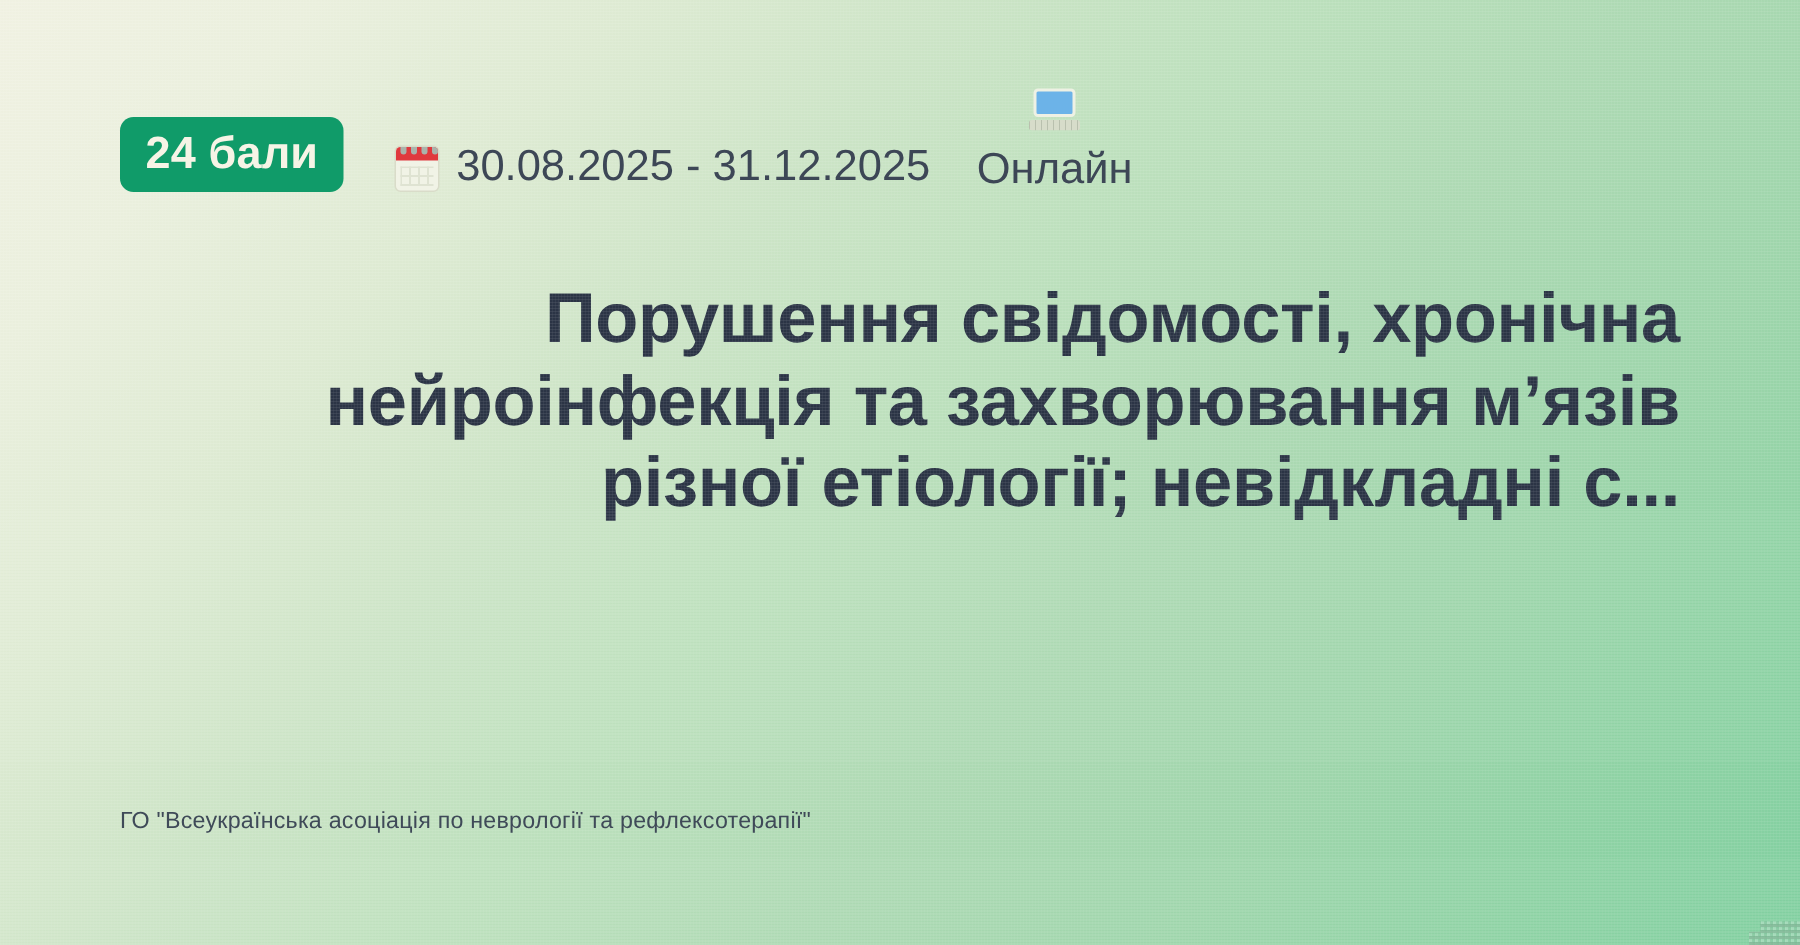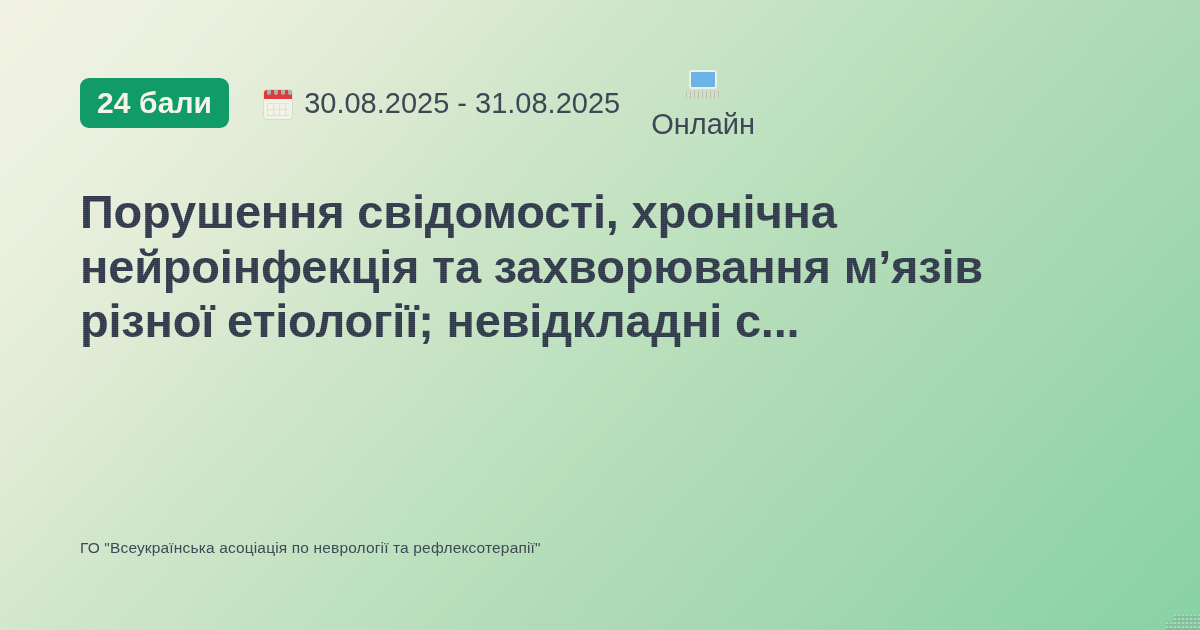--- a/index.html
+++ b/index.html
@@ -60,21 +60,21 @@
       repeating-linear-gradient(0deg, rgba(120,130,125,.85) 0 2px, rgba(0,0,0,0) 2px 4px),
       repeating-linear-gradient(90deg, rgba(255,255,255,.75) 0 2px, rgba(0,0,0,0) 2px 4px);
     background-color: rgba(150,160,152,.45);
     clip-path: polygon(0 60%, 22% 60%, 22% 28%, 100% 28%, 100% 100%, 0 100%);
   }
 
   
   .meta-row {
     position: relative;
     display: flex;
-    align-items: center;
+    align-items: flex-end;
     height: 50px;
   }
 
   .badge {
     display: inline-flex;
     align-items: center;
     justify-content: center;
     height: 50px;
     padding: 0 17px;
     border-radius: 9px;
@@ -175,20 +175,21 @@
   .title {
     margin: 0;
     padding-top: 57px;
     max-width: 1050px;
     color: #2b3445;
     font-size: 47px;
     font-weight: 700;
     line-height: 1.16;
     letter-spacing: -.2px;
     white-space: pre-line;
+    text-align: right;
   }
 
   
   .footer {
     position: absolute;
     left: 80px;
     bottom: 72px;
     color: #3f4a58;
     font-size: 15.5px;
     font-weight: 400;
@@ -209,21 +210,21 @@
 
     <span class="meta-item date">
       <span class="meta-ico ico-calendar">
         <span class="cal-rings">
             <i></i>
             <i></i>
             <i></i>
             <i></i>
           </span>
       </span>
-      <span>30.08.2025 - 31.08.2025</span>
+      <span>30.08.2025 - 31.12.2025</span>
     </span>
 
     <span class="meta-item format">
       <span class="meta-ico ico-computer">
         <span class="screen"></span>
         <span class="base"></span>
       </span>
       <span>Онлайн</span>
     </span>
 

